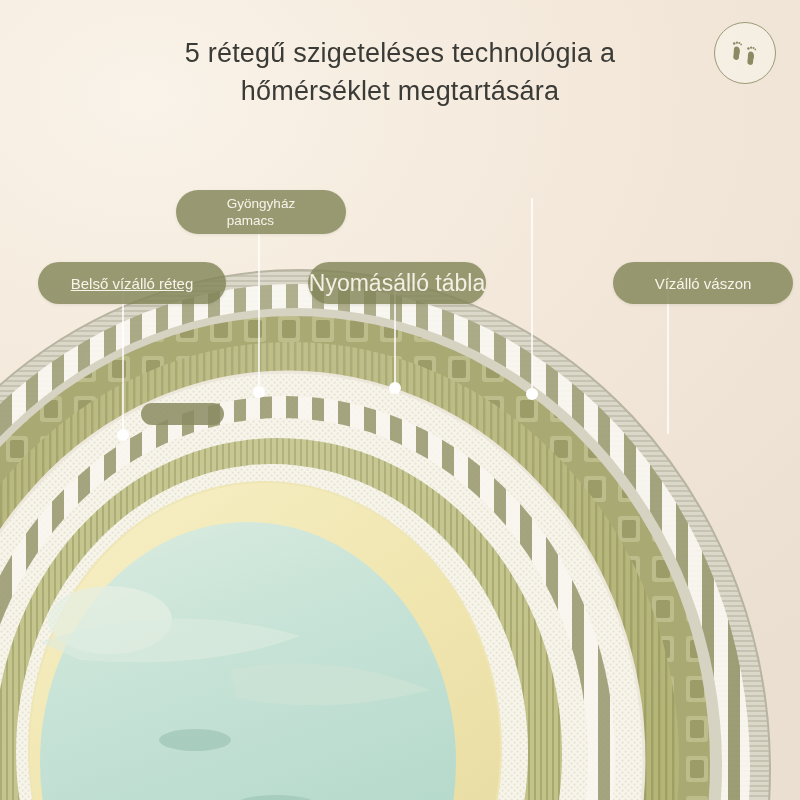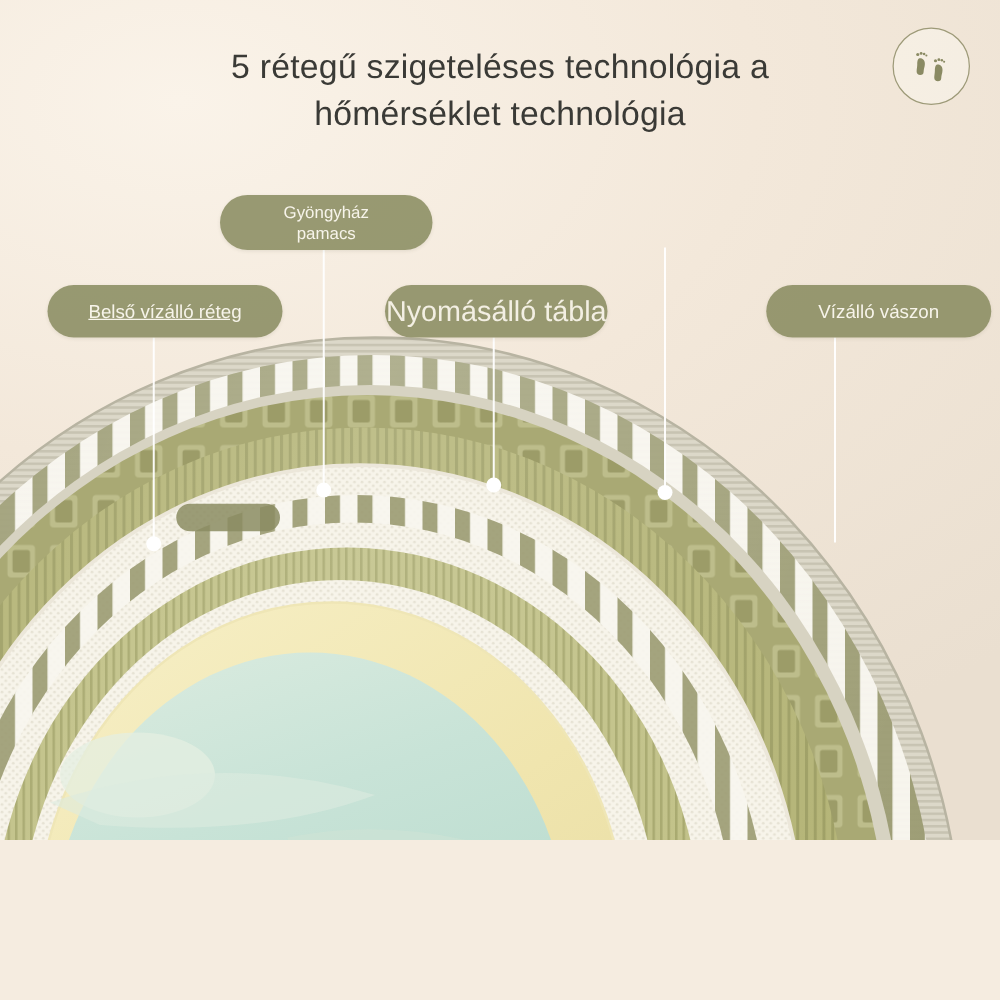--- a/index.html
+++ b/index.html
@@ -3,21 +3,21 @@
 <meta charset="utf-8">
 <style>
   * { margin:0; padding:0; box-sizing:border-box; }
   html,body { width:800px; height:800px; }
   body {
     font-family:"Liberation Sans", sans-serif;
     background:#f5ece0;
     overflow:hidden;
     position:relative;
   }
-  #stage { position:absolute; inset:0; width:800px; height:672px; overflow:hidden; background:#ef4444; }
+  #stage { position:absolute; inset:0; width:800px; height:800px; overflow:hidden; background:#ef4444; }
 
   
   .bg-base{
     position:absolute; inset:0;
     background:
       radial-gradient(120% 90% at 18% 12%, #faf3e9 0%, #f3e8da 48%, #eadfd0 100%);
   }
 
   
   .title-wrap{
@@ -53,23 +53,24 @@
   
   .connectors{ position:absolute; inset:0; z-index:30; pointer-events:none; }
 
   
   .pill{
     position:absolute;
     background:rgba(128,131,85,.80);
     border-radius:22px;
     color:#f7f4ea;
     display:flex; align-items:center; justify-content:center;
-    text-align:center;
+    text-align:left;
     z-index:35;
     box-shadow:0 1px 3px rgba(90,88,60,.12);
+    margin-top:34px;
   }
   .pill span{ display:block; line-height:17px; }
 
   .pill-1{ left:38px;  top:228px; width:188px; height:42px; font-size:15px;text-decoration:underline; }
   .pill-2{ left:176px; top:156px; width:170px; height:44px; font-size:13.5px; }
   .pill-3{ left:308px; top:228px; width:178px; height:42px; }
   .pill-4{ left:443px; top:156px; width:176px; height:42px; font-size:15px; }
   .pill-5{ left:613px; top:228px; width:180px; height:42px; font-size:15px; }
 
   
@@ -202,21 +203,21 @@
     <g fill="#ffffff">
       <circle cx="123" cy="435" r="6"></circle>
       <circle cx="259" cy="392" r="6"></circle>
       <circle cx="395" cy="388" r="6"></circle>
       <circle cx="532" cy="394" r="6"></circle>
     </g>
   </svg>
 
   <div class="title-wrap">
     <span class="title-line">5 rétegű szigeteléses technológia a</span>
-    <span class="title-line">hőmérséklet technológia</span>
+    <span class="title-line">hőmérséklet megtartására</span>
   </div>
 
   <div class="badge">
     <svg width="34" height="34" viewBox="0 0 34 34">
       <g fill="#8a8a63">
 
         <path d="M8.0 10.5 c2.6 0 4.0 2.0 3.9 4.6 c-0.1 2.4 -1.0 4.3 -1.0 6.2 c0 1.7 -1.0 2.6 -2.7 2.6 c-1.8 0 -2.9 -1.0 -2.9 -2.8 c0 -2.1 0.5 -3.6 0.5 -5.8 c0 -2.6 0.4 -4.8 2.2 -4.8 z"></path>
         <circle cx="6.2" cy="7.6" r="1.25"></circle>
         <circle cx="8.9" cy="6.7" r="1.15"></circle>
         <circle cx="11.3" cy="7.1" r="1.0"></circle>

